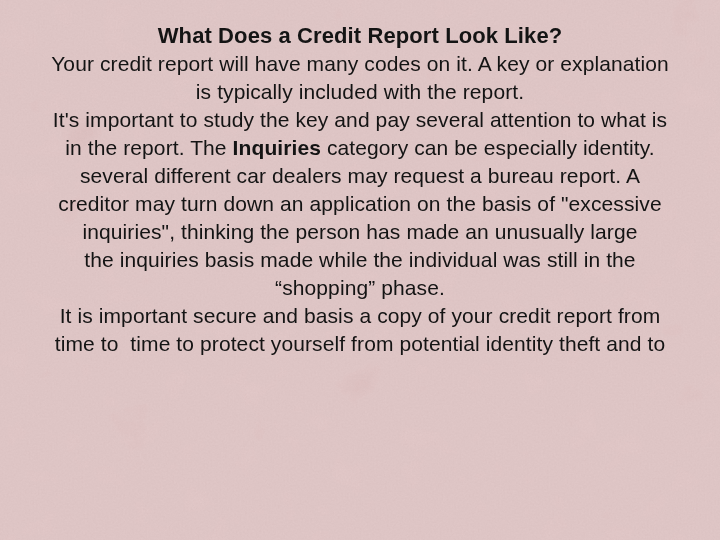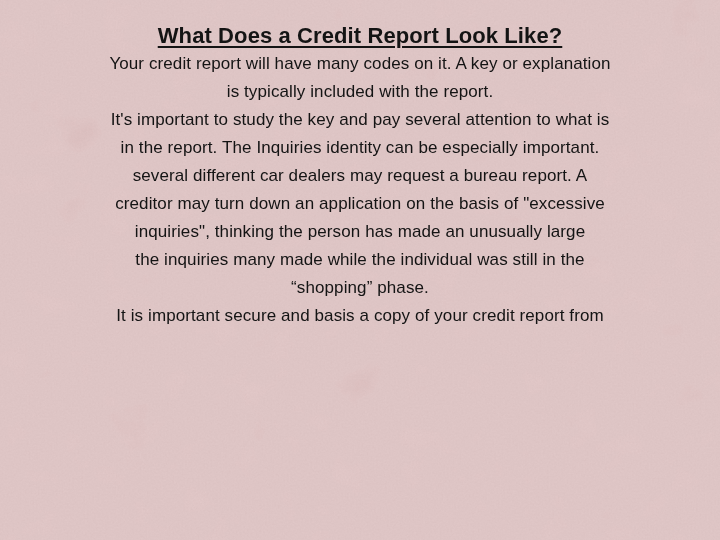--- a/index.html
+++ b/index.html
@@ -26,36 +26,35 @@
   .text-block {
     position: absolute;
     top: 0;
     left: 0;
     width: 720px;
     padding-top: 22px;
     text-align: center;
     color: #141414;
   }
   .line {
-    font-size: 17px;
+    font-size: 21px;
     line-height: 28px;
     white-space: pre;
     letter-spacing: 0.1px;
   }
   .title-line {
     font-size: 22px;
     font-weight: bold;
   }
   .title-line .u {
-    text-decoration: underline;
     text-decoration-thickness: 2px;
     text-underline-offset: 3px;
   }
   .b {
-    font-weight: normal;
+    font-weight: bold;
   }
 </style>
 </head>
 <body>
 
 <div class="slide" style="background-color: rgb(217, 182, 182);">
 
   <svg class="texture-svg" xmlns="http://www.w3.org/2000/svg" width="720" height="540">
     <filter id="cloudsLight" x="0" y="0" width="100%" height="100%">
       <feTurbulence type="fractalNoise" baseFrequency="0.018 0.02" numOctaves="4" seed="7"></feTurbulence>
@@ -76,24 +75,25 @@
   </svg>
 
   <div class="text-block" style="color: rgb(20, 20, 20);">
 
     <div class="line title-line"><span class="u">What Does a Credit Report Look Like?</span></div>
 
     <div class="line"><span>Your credit report will have many codes on it. A key or explanation</span></div>
     <div class="line"><span>is typically included with the report.</span></div>
 
     <div class="line"><span>It's important to study the key and pay several attention to what is</span></div>
-    <div class="line"><span>in the report. The </span><span class="b">Inquiries</span><span> identity can be especially important.</span></div>
+    <div class="line"><span>in the report. The </span><span class="b">Inquiries</span><span> category can be especially identity.</span></div>
 
     <div class="line"><span>several different car dealers may request a bureau report. A</span></div>
     <div class="line"><span>creditor may turn down an application on the basis of "excessive</span></div>
     <div class="line"><span>inquiries", thinking the person has made an unusually large</span></div>
-    <div class="line"><span>the inquiries many made while the individual was still in the</span></div>
+    <div class="line"><span>the inquiries basis made while the individual was still in the</span></div>
     <div class="line"><span>“shopping” phase.</span></div>
 
     <div class="line"><span>It is important secure and basis a copy of your credit report from</span></div>
+    <div class="line"><span>time to  time to protect yourself from potential identity theft and to</span></div>
 
   </div>
 </div>
 
 </body></html>

